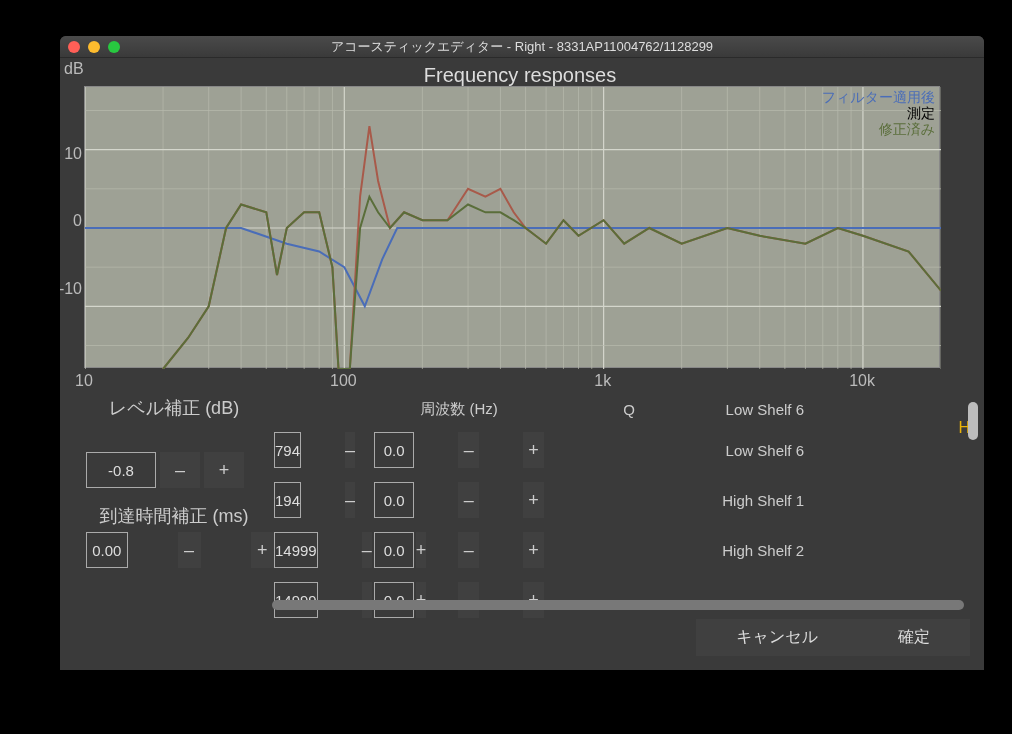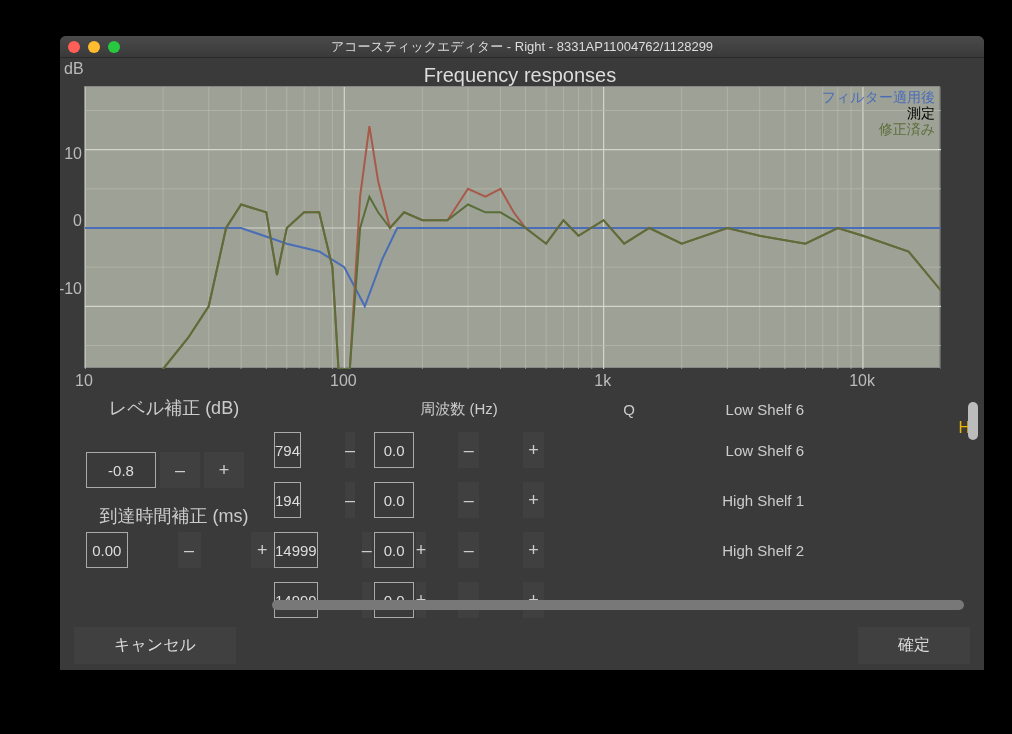--- a/index.html
+++ b/index.html
@@ -123,24 +123,24 @@
     position:absolute;
     right:6px;
     top:366px;
     width:10px;
     height:38px;
     background:#bcbcbc;
     border-radius:5px;
   }
   .footer {
     position:absolute;
-    left:0; right:0; bottom:0;
+    left:0; right:0; bottom:8px;
     height:50px;
     display:flex;
-    justify-content:space-between;
+    justify-content:flex-end;
     align-items:center;
     padding:0 14px;
   }
   .big-btn {
     background:#404040;
     padding:8px 40px;
     font-size:16px;
     color:#ddd;
     cursor:pointer;
   }

